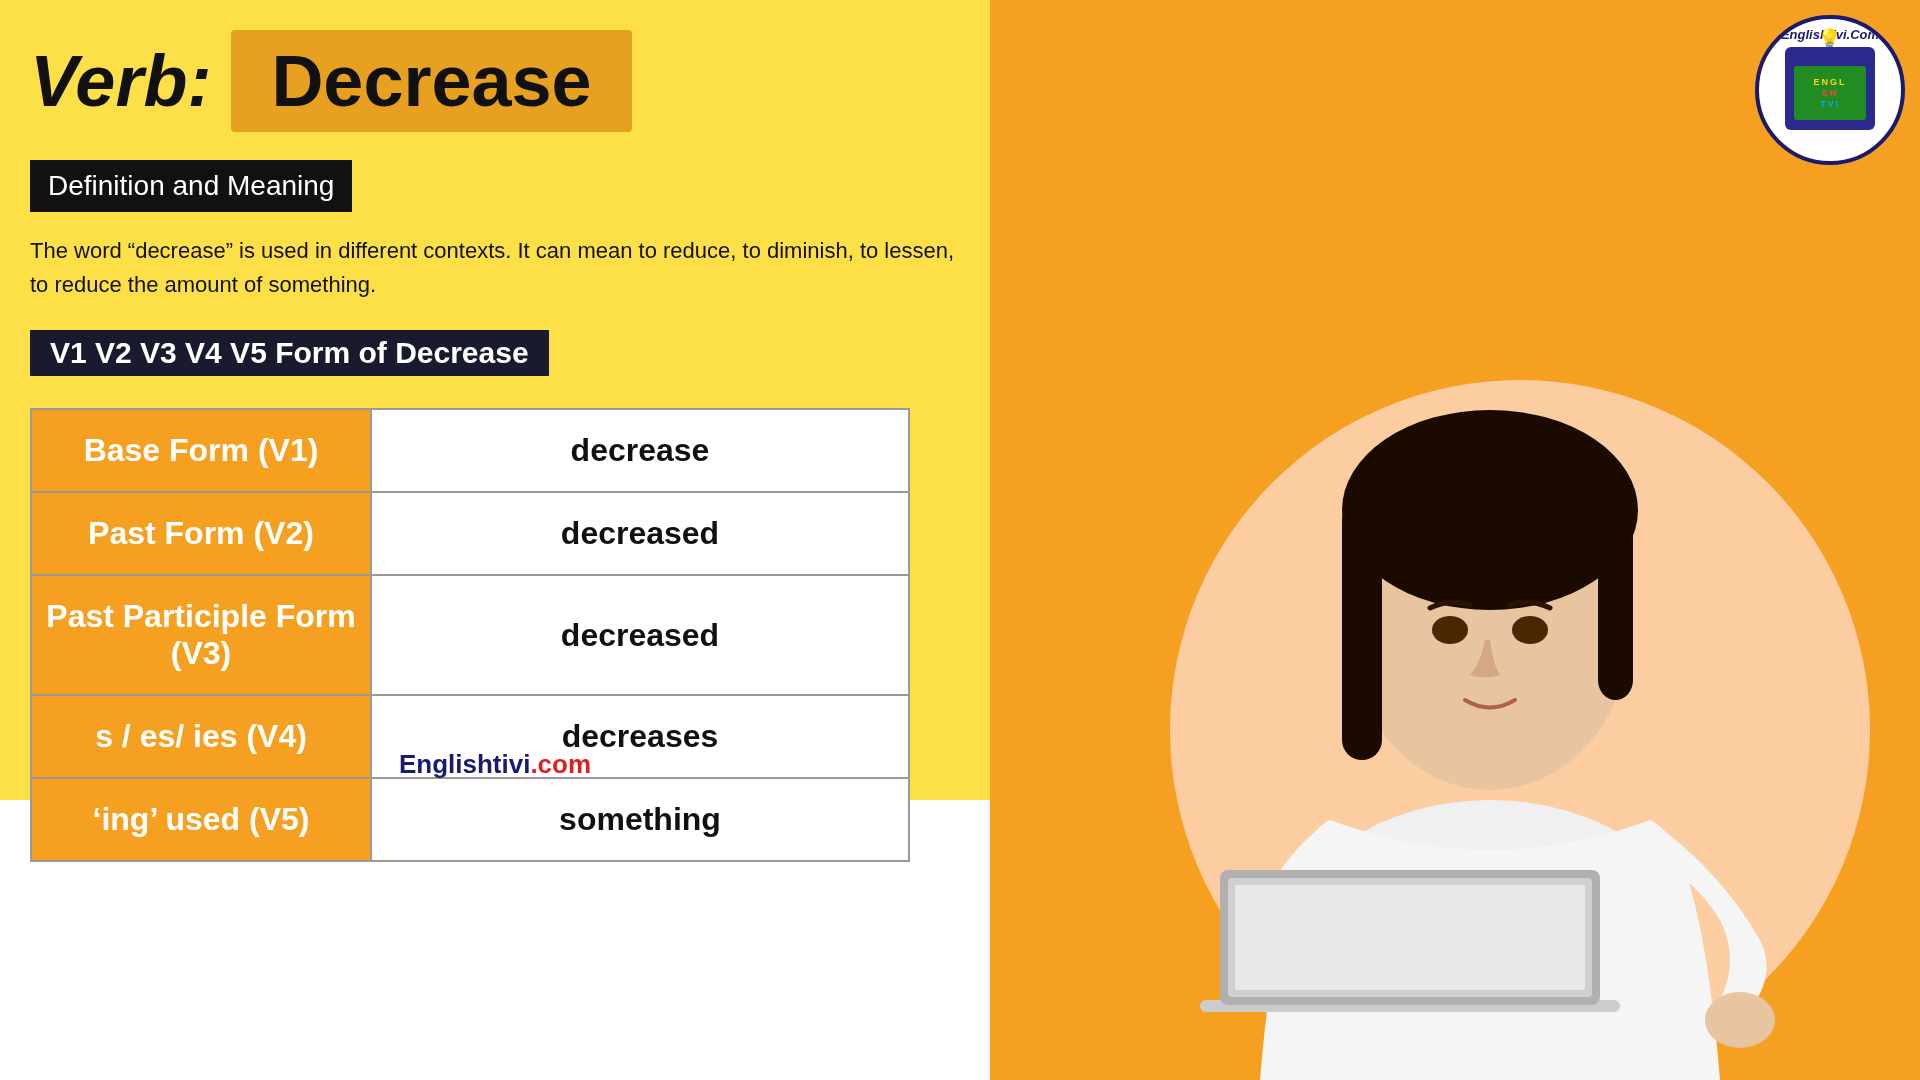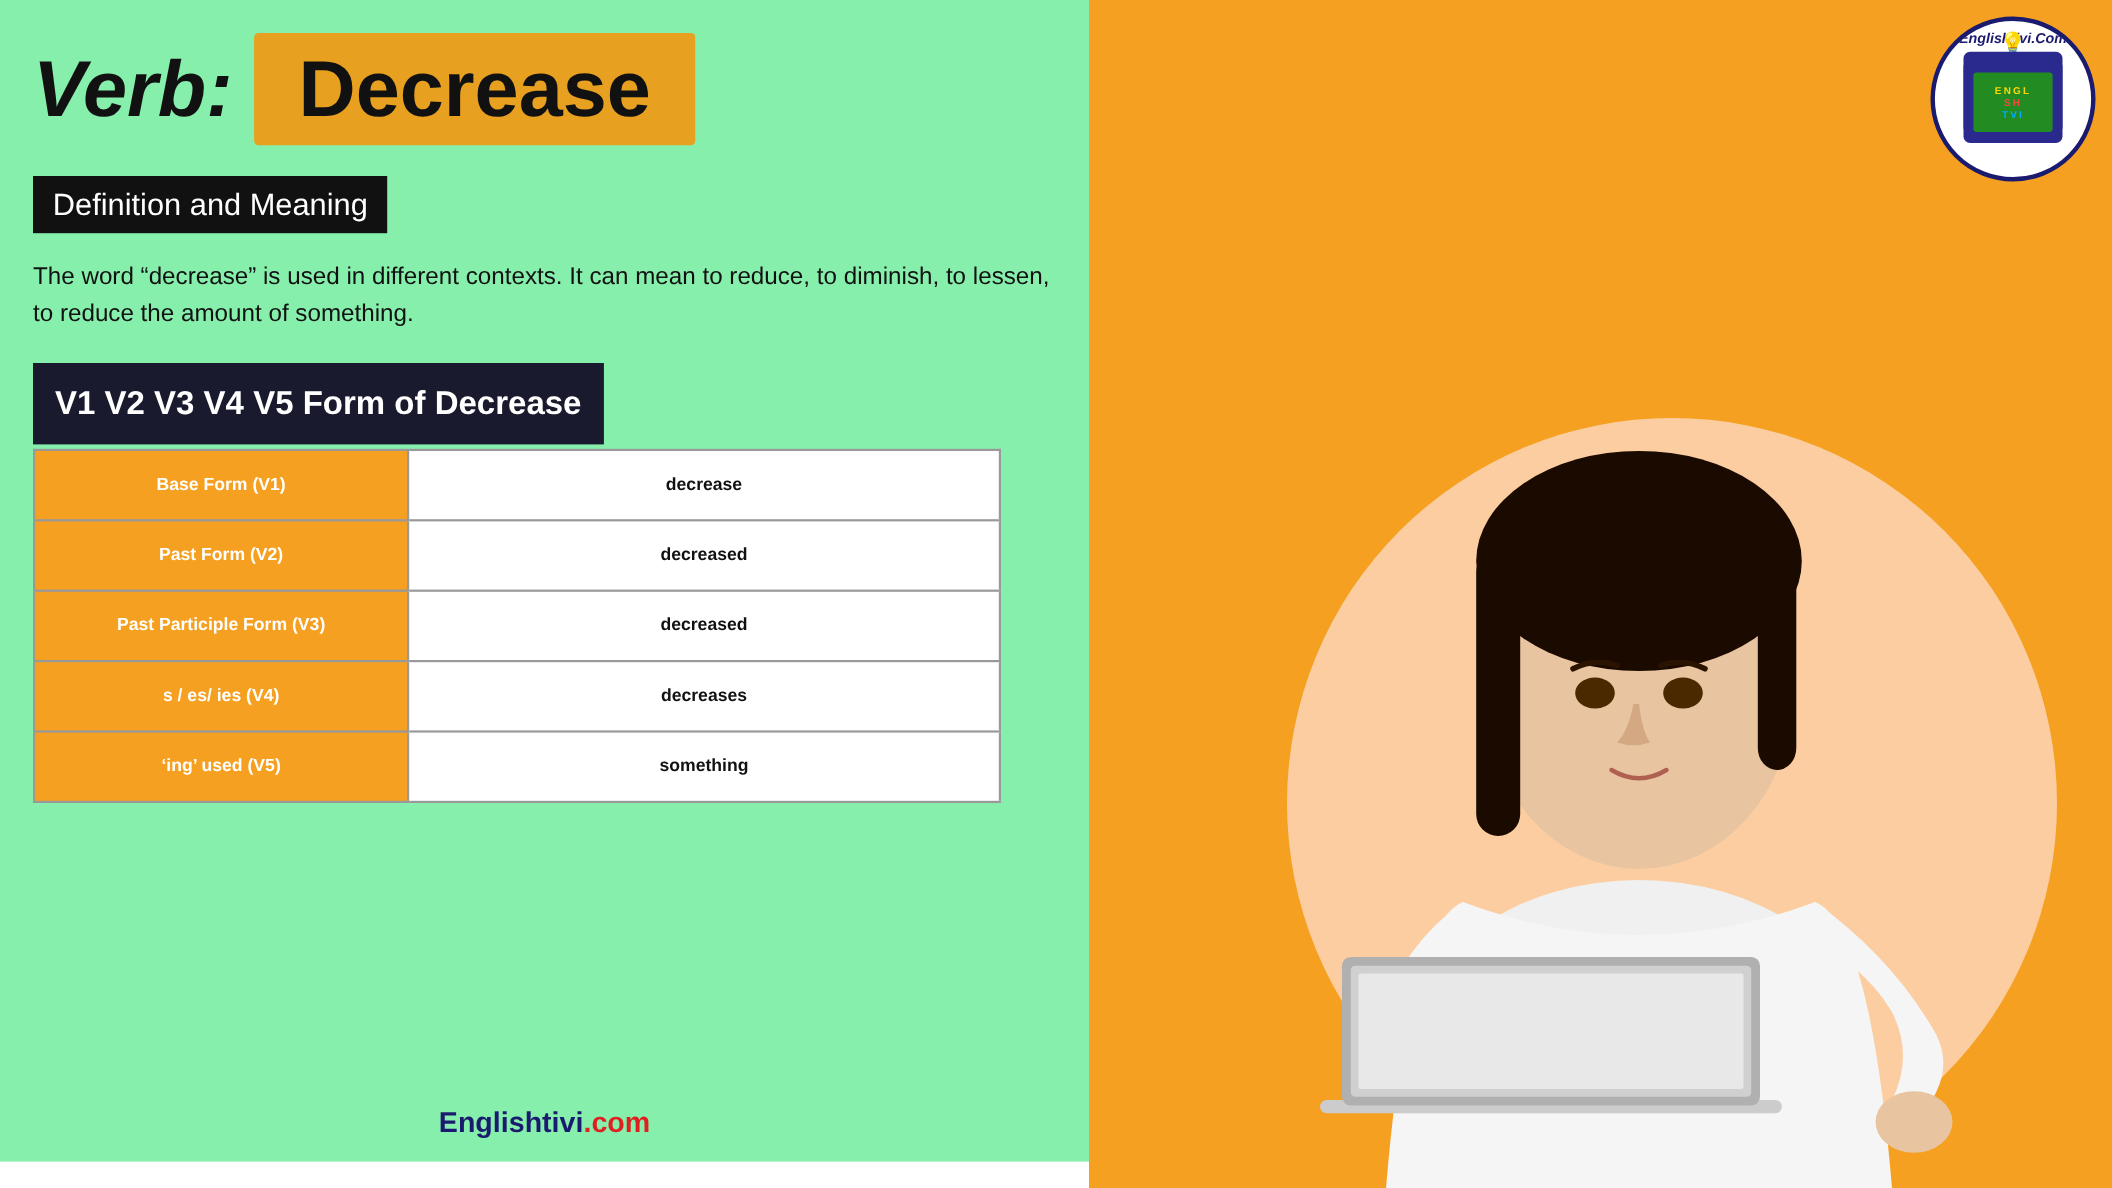--- a/index.html
+++ b/index.html
@@ -10,22 +10,22 @@
       overflow: hidden;
       font-family: Arial, sans-serif;
       background: #fff;
       display: flex;
       position: relative;
     }
 
     
     .left-panel {
       width: 990px;
-      height: 1056px;
-      background: #86efac;
+      height: 800px;
+      background: #fde047;
       padding: 30px 30px 30px 30px;
       position: relative;
       z-index: 2;
       flex-shrink: 0;
     }
 
     
     .right-panel {
       flex: 1;
       background: #F5A020;
@@ -80,39 +80,39 @@
       margin-bottom: 28px;
       max-width: 960px;
     }
 
     
     .forms-heading-box {
       background: #1a1a2e;
       color: #fff;
       font-size: 30px;
       font-weight: 700;
-      padding: 20px 20px;
+      padding: 6px 20px;
       display: inline-block;
-      margin-bottom: 4px;
+      margin-bottom: 32px;
     }
 
     
     .verb-table {
       border-collapse: collapse;
       width: 880px;
       border: 2px solid #999;
     }
 
     .verb-table tr {
       border-bottom: 2px solid #999;
     }
 
     .verb-table td {
       padding: 22px 12px;
-      font-size: 16px;
+      font-size: 32px;
       font-weight: 700;
     }
 
     .verb-table td.label-cell {
       background: #F5A020;
       color: #fff;
       width: 340px;
       text-align: center;
       border-right: 2px solid #999;
     }

